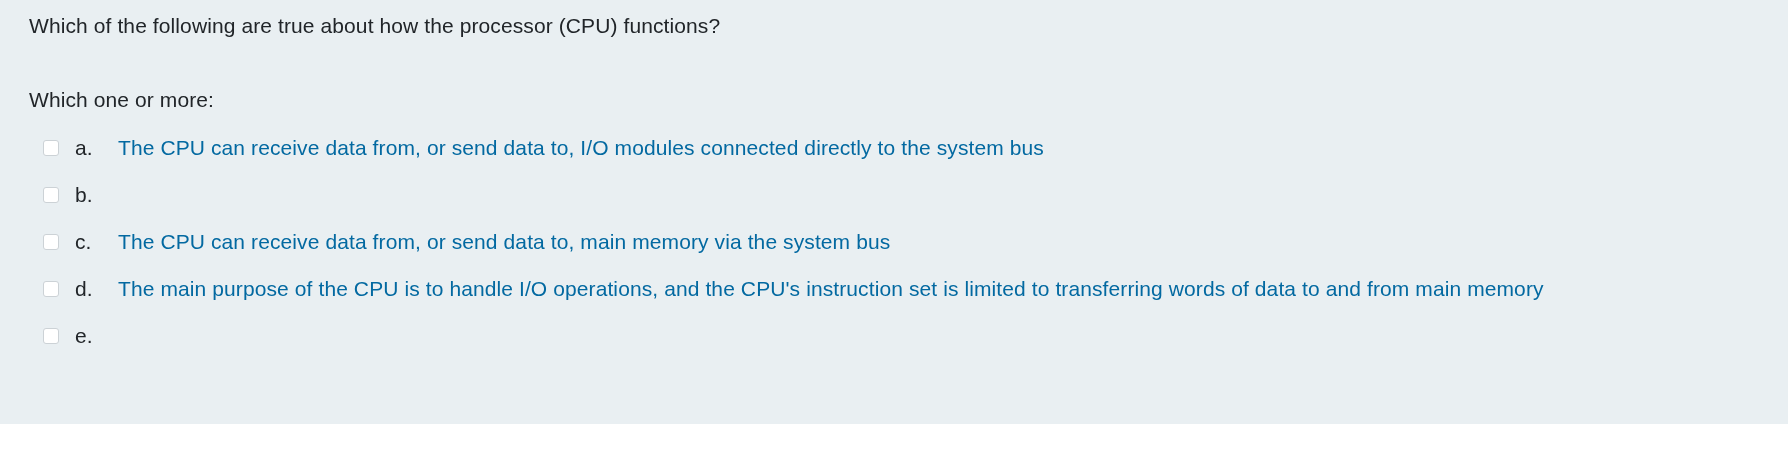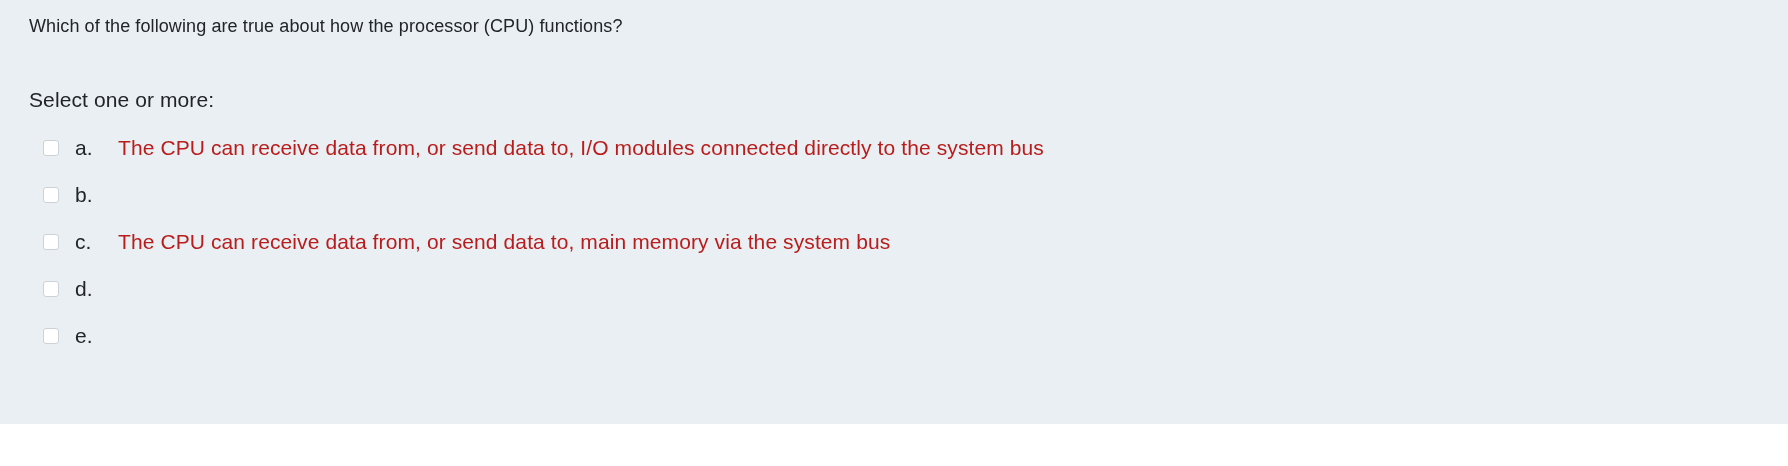--- a/index.html
+++ b/index.html
@@ -23,21 +23,21 @@
     height: 424px;
     background: #e9eff2;
     box-sizing: border-box;
     overflow: hidden;
   }
 
   .question-stem {
     position: absolute;
     left: 29px;
     top: 12px;
-    font-size: 18px;
+    font-size: 21px;
     line-height: 28px;
     color: #212529;
     letter-spacing: 0.1px;
     white-space: nowrap;
   }
 
   .answer-prompt {
     position: absolute;
     left: 29px;
     top: 86px;
@@ -92,33 +92,33 @@
     white-space: nowrap;
   }
 
   .option-text {
     position: absolute;
     left: 118px;
     top: 50%;
     transform: translateY(-50%);
     font-size: 21px;
     line-height: 28px;
-    color: #b91c1c;
+    color: #0369a1;
     letter-spacing: 0.1px;
     white-space: nowrap;
   }
 </style>
 </head>
 <body>
 
 <div class="question-panel">
 
   <div class="question-stem">Which of the following are true about how the processor (CPU) functions?</div>
 
-  <div class="answer-prompt">Select one or more:</div>
+  <div class="answer-prompt">Which one or more:</div>
 
   <div class="options-list">
 
     <div class="option-row">
       <input type="checkbox" class="option-checkbox" style="">
       <span class="option-letter">a.</span>
       <span class="option-text">The CPU can receive data from, or send data to, I/O modules connected directly to the system bus</span>
     </div>
 
     <div class="option-row">
@@ -128,20 +128,21 @@
 
     <div class="option-row">
       <input type="checkbox" class="option-checkbox" style="">
       <span class="option-letter">c.</span>
       <span class="option-text">The CPU can receive data from, or send data to, main memory via the system bus</span>
     </div>
 
     <div class="option-row">
       <input type="checkbox" class="option-checkbox" style="">
       <span class="option-letter">d.</span>
+      <span class="option-text">The main purpose of the CPU is to handle I/O operations, and the CPU's instruction set is limited to transferring words of data to and from main memory</span>
     </div>
 
     <div class="option-row">
       <input type="checkbox" class="option-checkbox" style="">
       <span class="option-letter">e.</span>
     </div>
 
   </div>
 </div>
 

